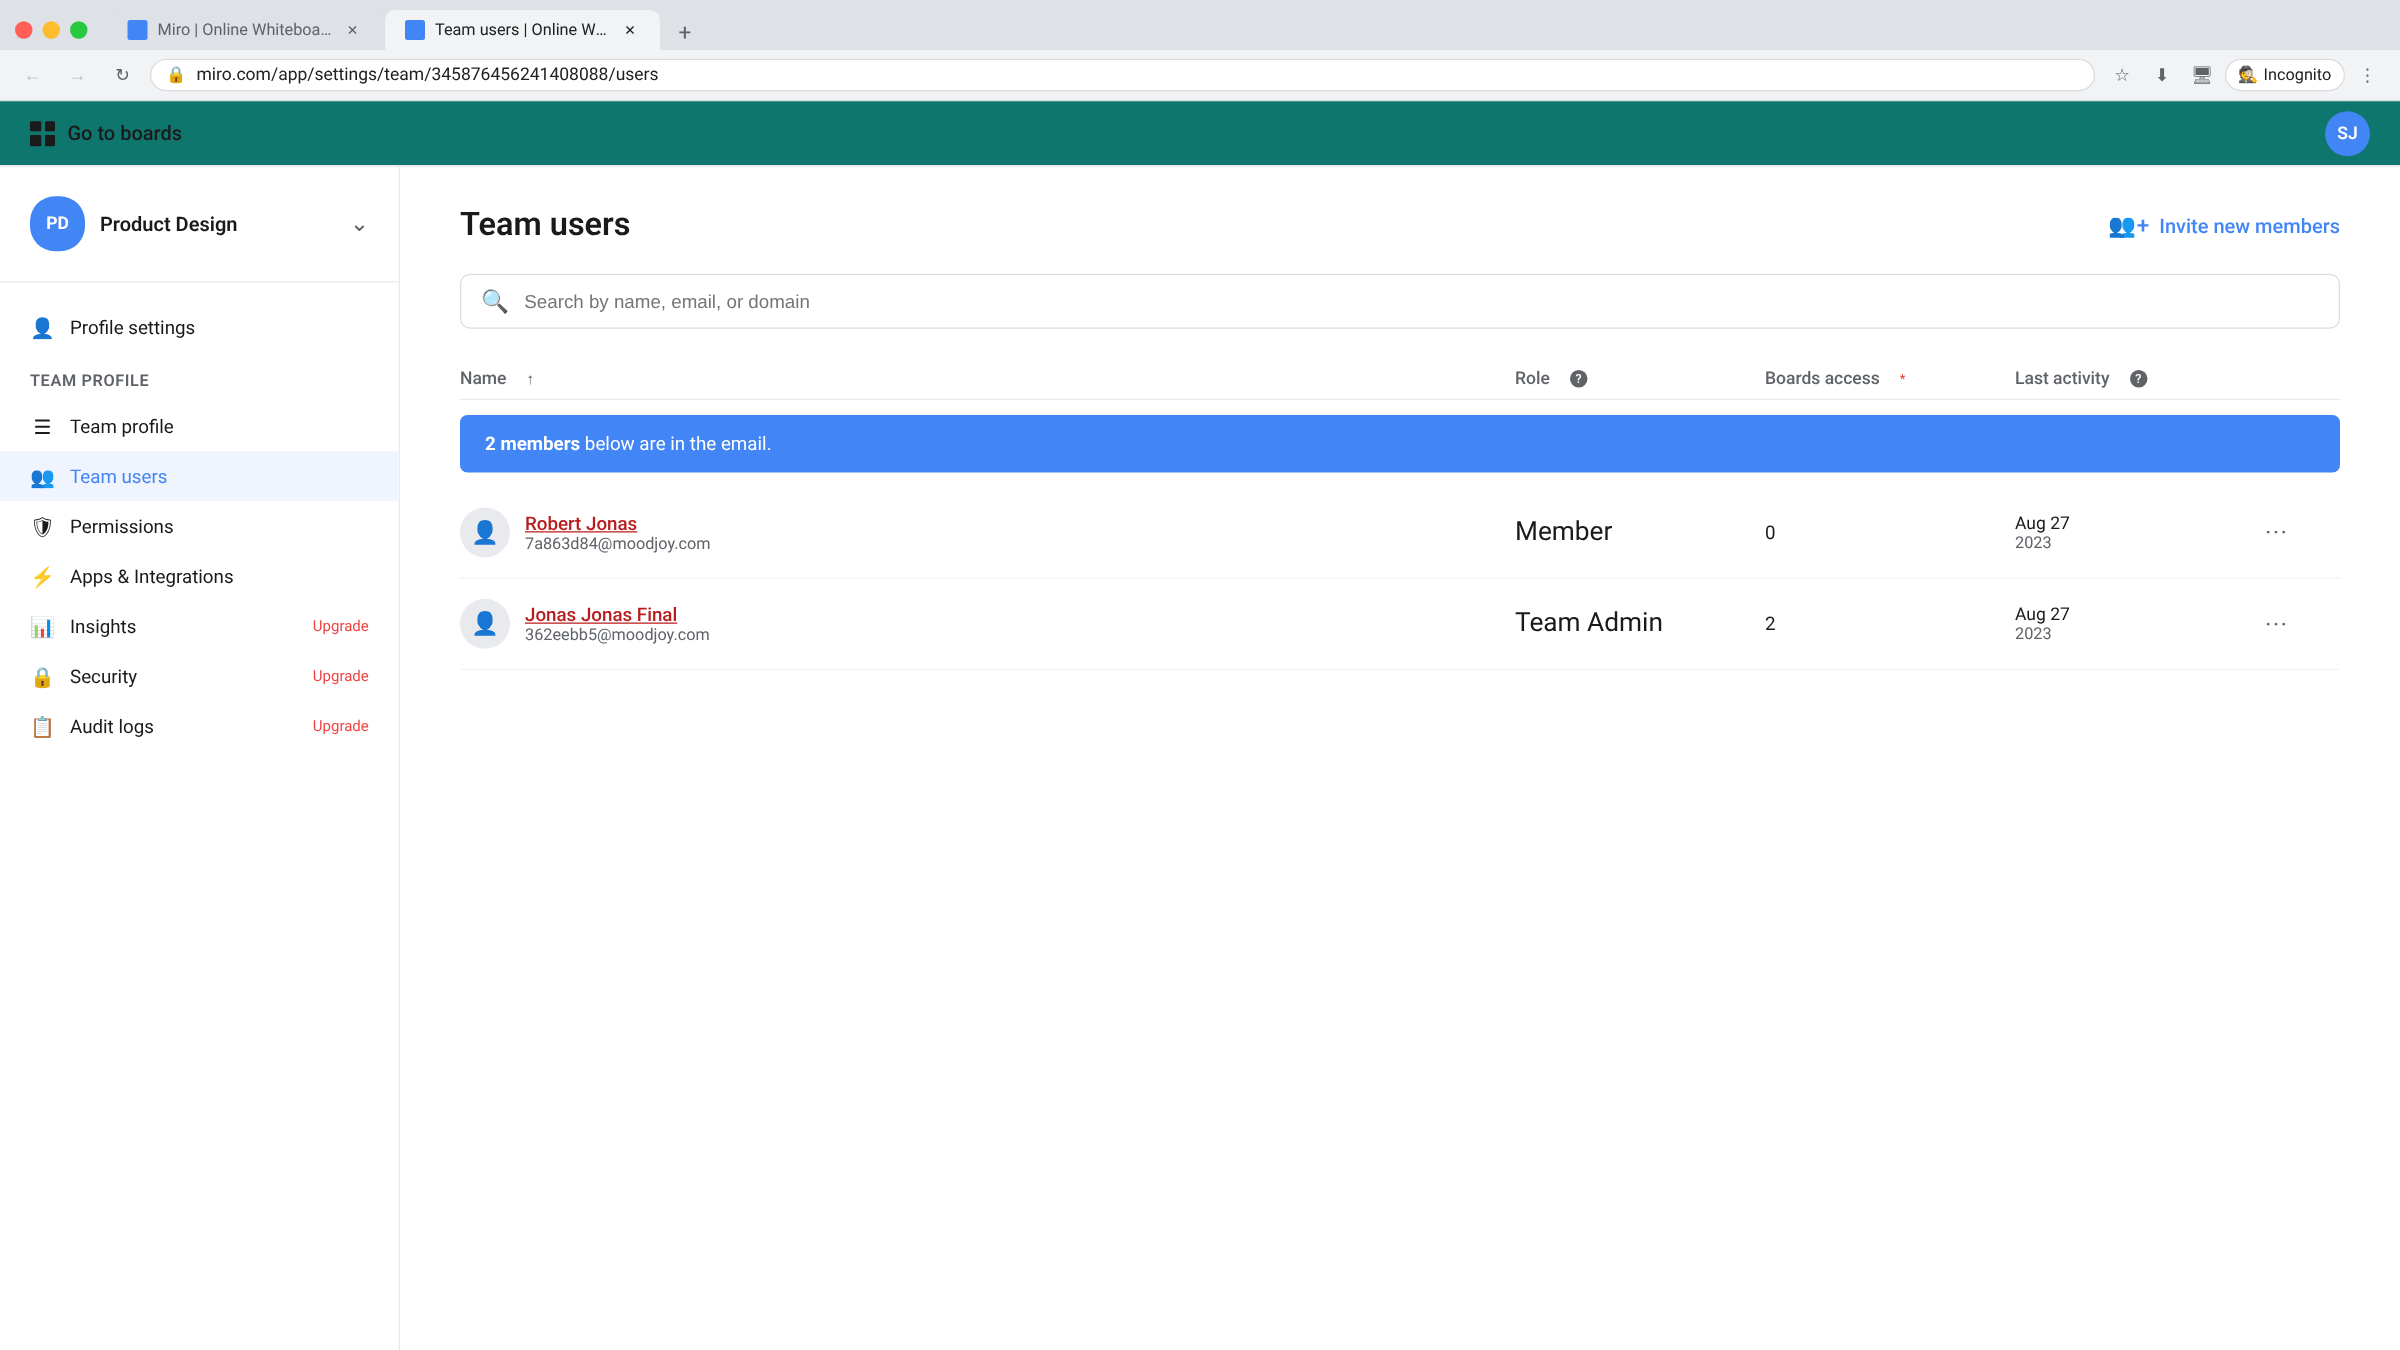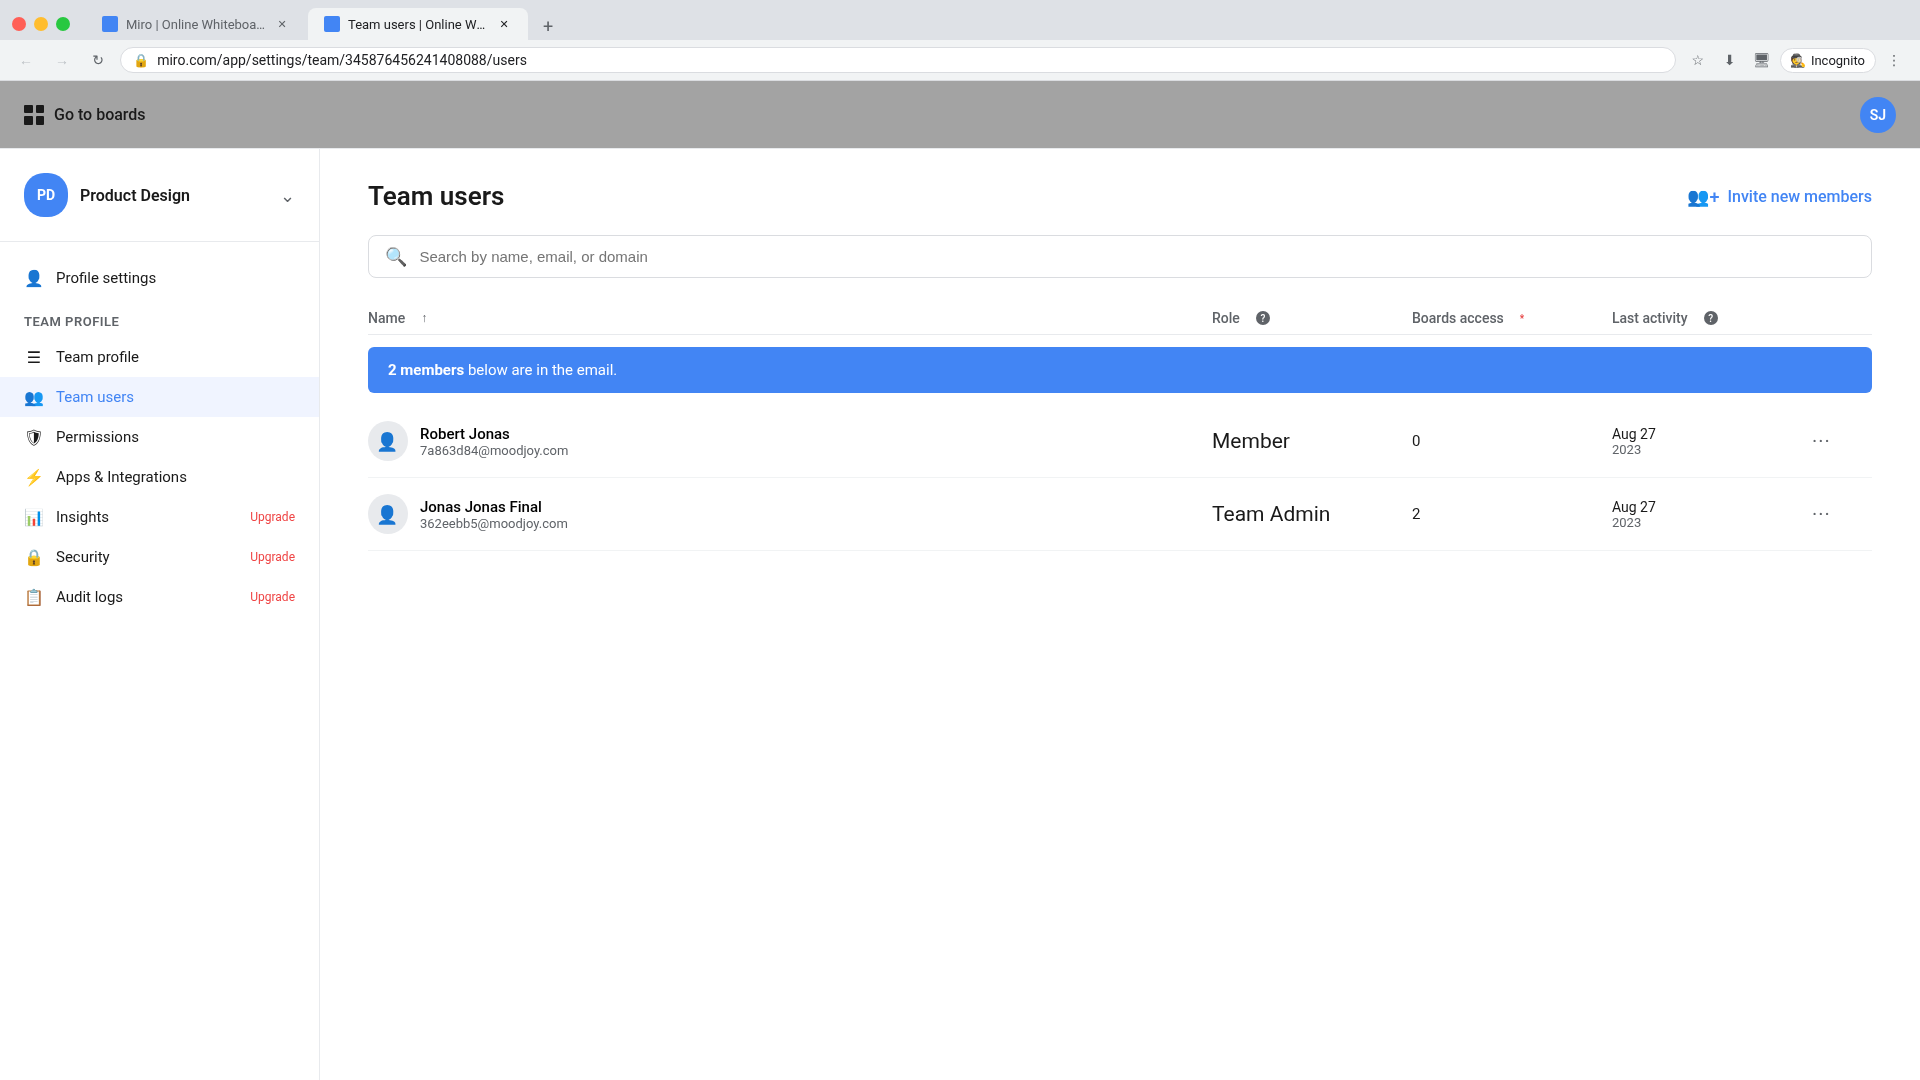--- a/index.html
+++ b/index.html
@@ -140,23 +140,23 @@
     .app {
       display: flex;
       flex-direction: column;
       height: calc(100vh - 76px);
       background: white;
     }
     .app-header {
       display: flex;
       align-items: center;
       padding: 0 24px;
-      height: 68px;
+      height: 52px;
       border-bottom: 1px solid #e8eaed;
-      background: #a3a3a3;
+      background: #0f766e;
     }
     .go-to-boards {
       display: flex;
       align-items: center;
       gap: 10px;
       cursor: pointer;
       color: #1a1a1a;
       font-size: 16px;
       font-weight: 500;
       text-decoration: none;
@@ -370,21 +370,22 @@
       border-radius: 50%;
       background: #e8eaed;
       display: flex; align-items: center; justify-content: center;
       font-size: 18px;
       color: #9aa0a6;
       flex-shrink: 0;
     }
     .member-name {
       font-size: 15px;
       font-weight: 500;
-      color: #000000;
+      color: #b91c1c;
+      text-decoration: underline;
     }
     .member-email {
       font-size: 13px;
       color: #5f6368;
     }
     .member-role {
       font-size: 21px;
       color: #1a1a1a;
     }
     .member-boards {

